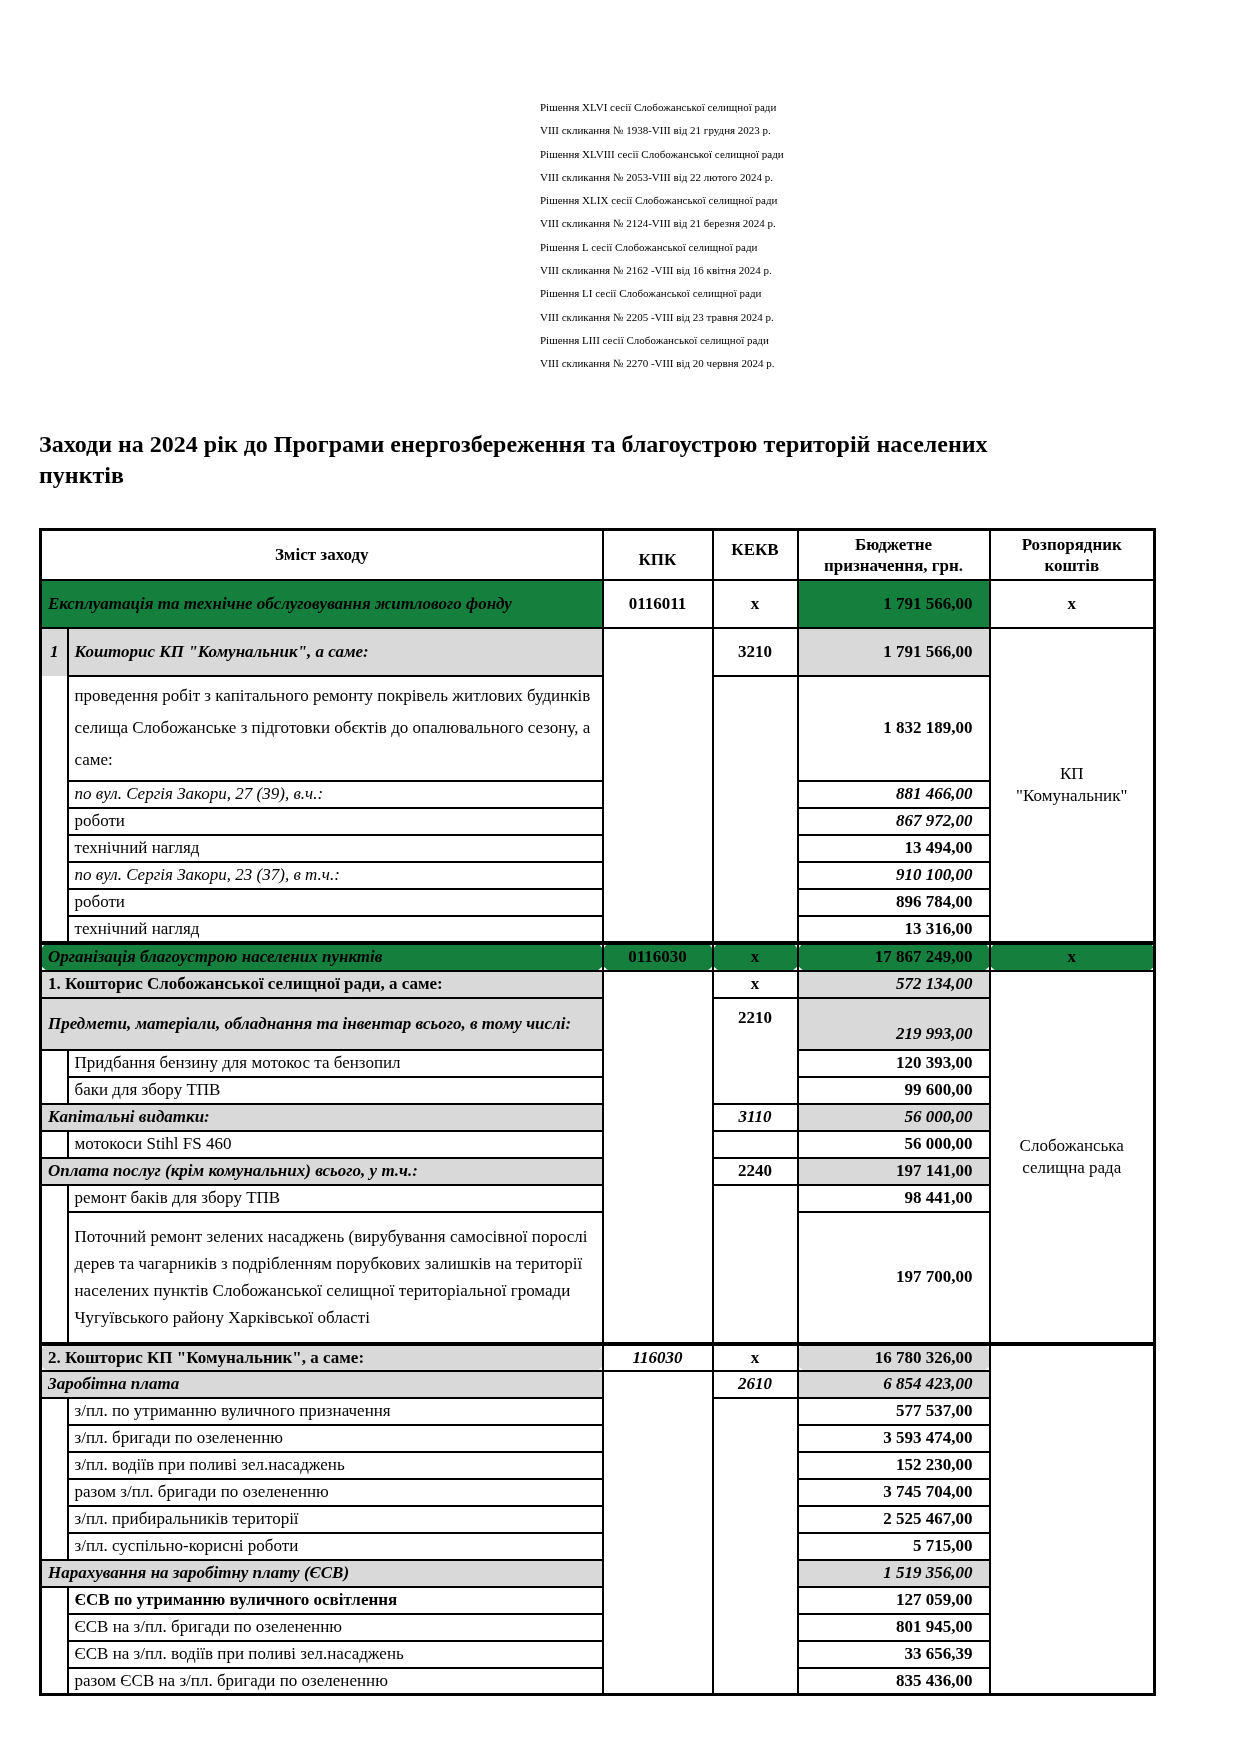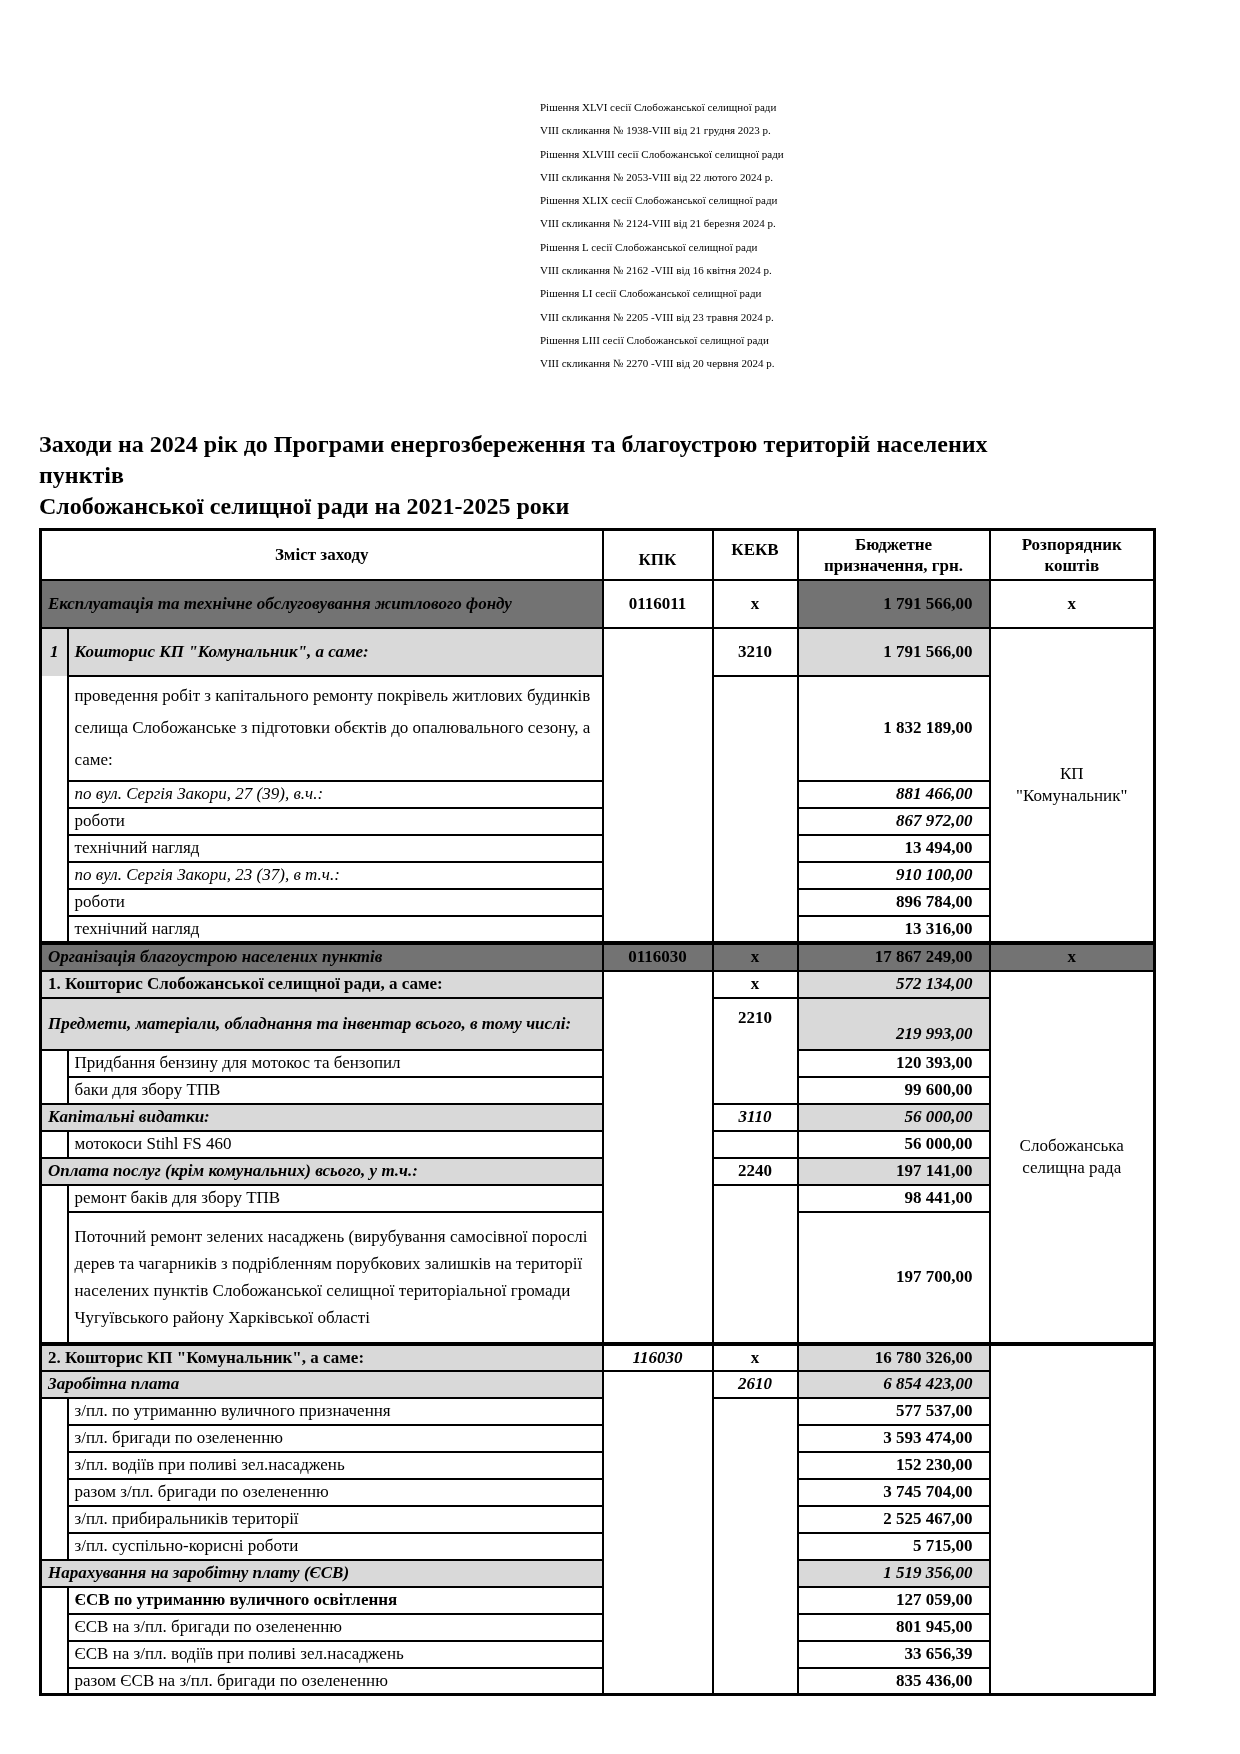--- a/index.html
+++ b/index.html
@@ -15,23 +15,23 @@
   th.head{font-weight:bold;text-align:center;}
   td.lb{text-align:left;}
   td.num{font-weight:bold;text-align:right;padding-right:16px;white-space:nowrap;}
   td.code{font-weight:bold;text-align:center;}
   td.disp{text-align:center;white-space:pre-line;}
   td.strip{border-top:none;border-bottom:none;padding:0;text-align:center;}
   .b{font-weight:bold;}
   .i{font-style:italic;}
   .bi{font-weight:bold;font-style:italic;}
   .c{text-align:center;}
-  .gray{background:#737373;}
+  .gray{background:#15803d;}
   .lgray{background:#d9d9d9;}
-  .bt3{border-top:4px solid #000;}
+  .bt3{border-top:4px solid #000;border-radius:9px;}
   .bb2{border-bottom:2px solid #000;}
   .vt{vertical-align:top;padding-top:8px;}
   .vb{vertical-align:bottom;padding-bottom:8px;}
   .vbot{vertical-align:bottom;padding-bottom:4px;}
   .lh2{line-height:32px;}
   .lh27{line-height:27px;}
 </style>
 </head>
 <body>
 
@@ -45,21 +45,20 @@
     <div>Рішення L сесії Слобожанської селищної ради</div>
     <div>VIII скликання №  2162 -VIII від 16 квітня 2024 р.</div>
     <div>Рішення LI сесії Слобожанської селищної ради</div>
     <div>VIII скликання № 2205 -VIII від 23 травня 2024 р.</div>
     <div>Рішення LIII сесії Слобожанської селищної ради</div>
     <div>VIII скликання № 2270 -VIII від 20 червня 2024 р.</div>
   </div>
 
 <div id="doc-title">
   <div>Заходи на 2024 рік до Програми енергозбереження та благоустрою територій населених пунктів</div>
-  <div>Слобожанської селищної ради на 2021-2025 роки</div>
 </div>
 
 <div id="tbl-wrap">
   <table>
     <colgroup>
       <col style="width:27px">
         <col style="width:535px">
         <col style="width:110px">
       <col style="width:85px">
         <col style="width:192px">

